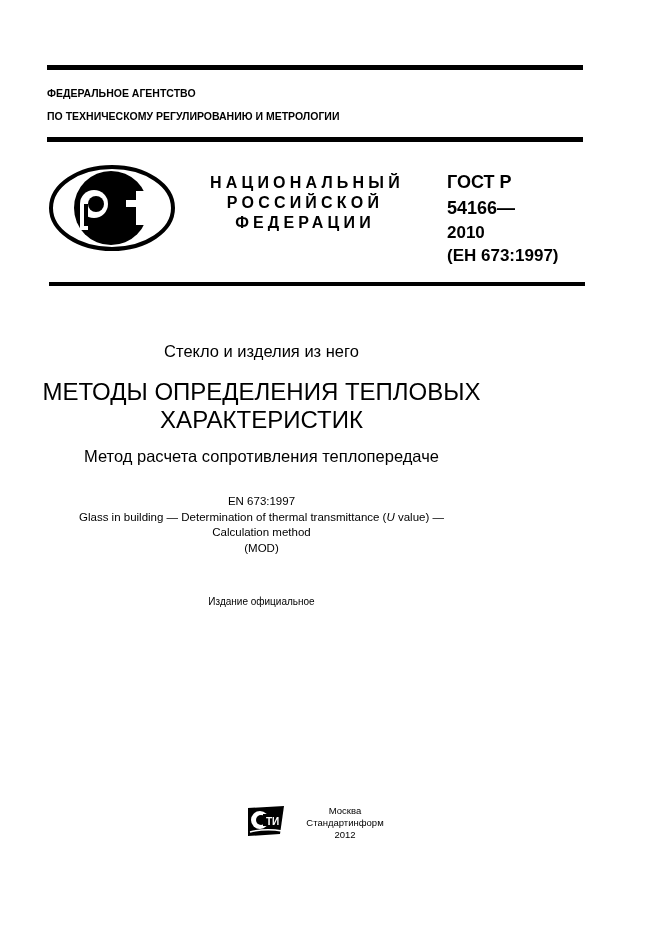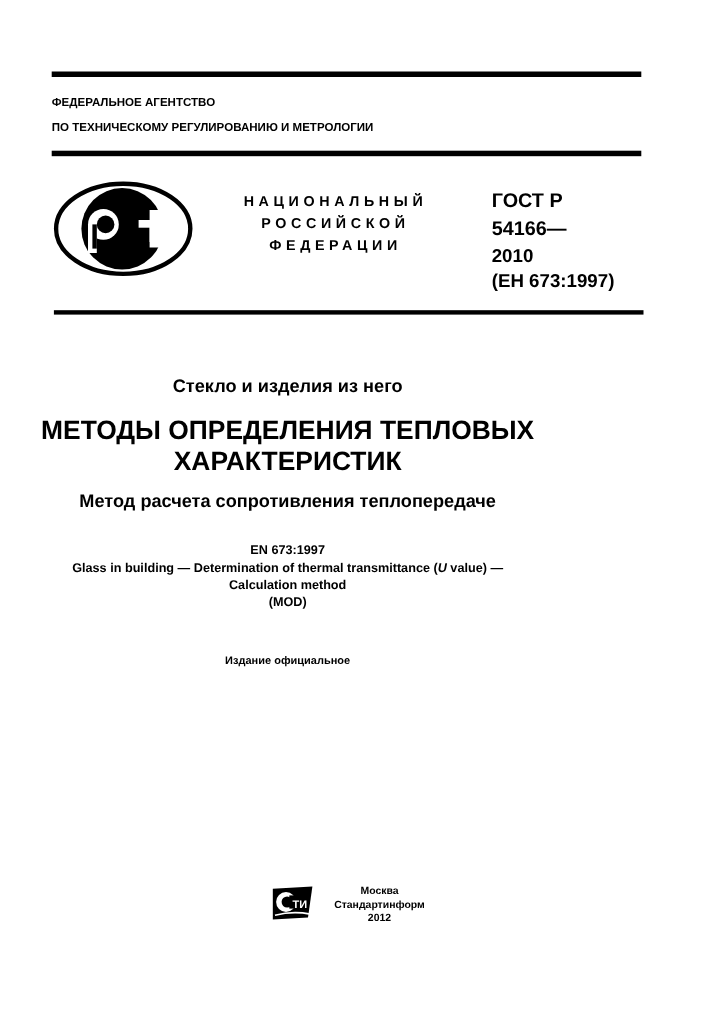--- a/index.html
+++ b/index.html
@@ -16,46 +16,46 @@
     position: absolute; left: 47px; width: 536px; text-align: left;
     font-weight: bold; font-size: 10.5px;
   }
   .agency-1 { top: 87px; }
   .agency-2 { top: 110px; }
 
   .logo-gost { position: absolute; left: 48px; top: 163px; width: 130px; height: 90px; }
 
   .nat-std {
     position: absolute; left: 210px; top: 173px; width: 190px;
-    text-align: center; font-weight: bold; font-size: 13px;
+    text-align: center; font-weight: bold; font-size: 16px;
     letter-spacing: 4.2px; line-height: 20px;
   }
   .nat-std div { white-space: nowrap; }
 
   .gost-num {
     position: absolute; left: 447px; top: 169px;
     font-weight: bold; line-height: 22px;
   }
   .gost-num .l1, .gost-num .l2 { font-size: 18px; line-height: 26px; }
   .gost-num .l3, .gost-num .l4 { font-size: 17px; line-height: 23px; }
 
-  .center-block { position: absolute; left: 0; width: 523px; text-align: center; font-weight: bold; }
+  .center-block { position: absolute; left: 0; width: 523px; text-align: center; font-weight: normal; }
   .subtitle-top { top: 342px; font-size: 16.5px; }
   .main-title { top: 378px; font-size: 24px; line-height: 28px; }
   .method { top: 447px; font-size: 16.5px; }
 
   .en-block { top: 494px; font-size: 11.5px; line-height: 15.5px; }
   .en-block i { font-style: italic; }
 
   .edition { top: 596px; font-size: 10px; }
 
   .pub-logo { position: absolute; left: 246px; top: 804px; width: 40px; height: 34px; }
   .publisher {
     position: absolute; left: 290px; top: 805px; width: 110px;
-    text-align: center; font-weight: bold; font-size: 9.5px; line-height: 12px;
+    text-align: center; font-weight: normal; font-size: 9.5px; line-height: 12px;
   }
 </style>
 </head>
 <body>
 
 <div class="rule rule-1"></div>
 <div class="agency agency-1">ФЕДЕРАЛЬНОЕ АГЕНТСТВО</div>
 <div class="agency agency-2">ПО ТЕХНИЧЕСКОМУ РЕГУЛИРОВАНИЮ И МЕТРОЛОГИИ</div>
 <div class="rule rule-2"></div>
 

